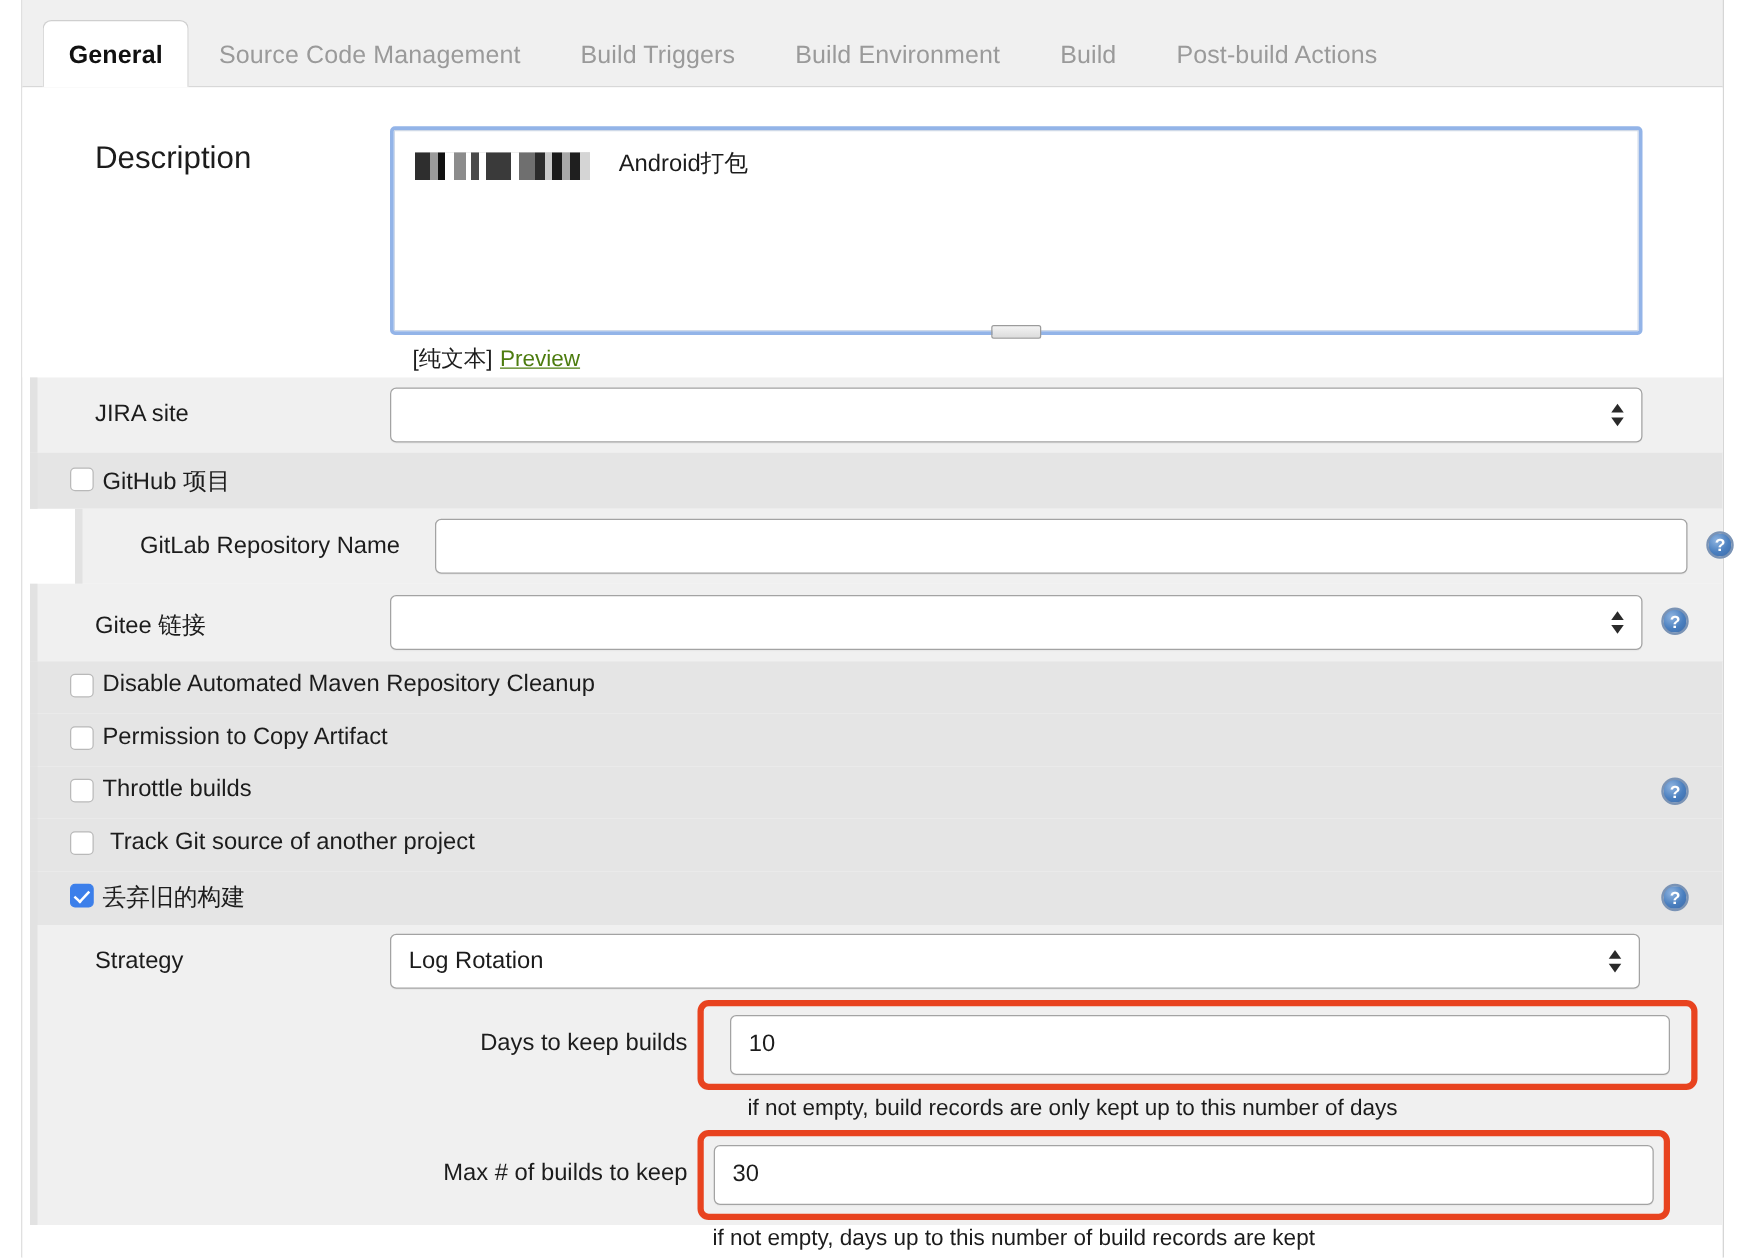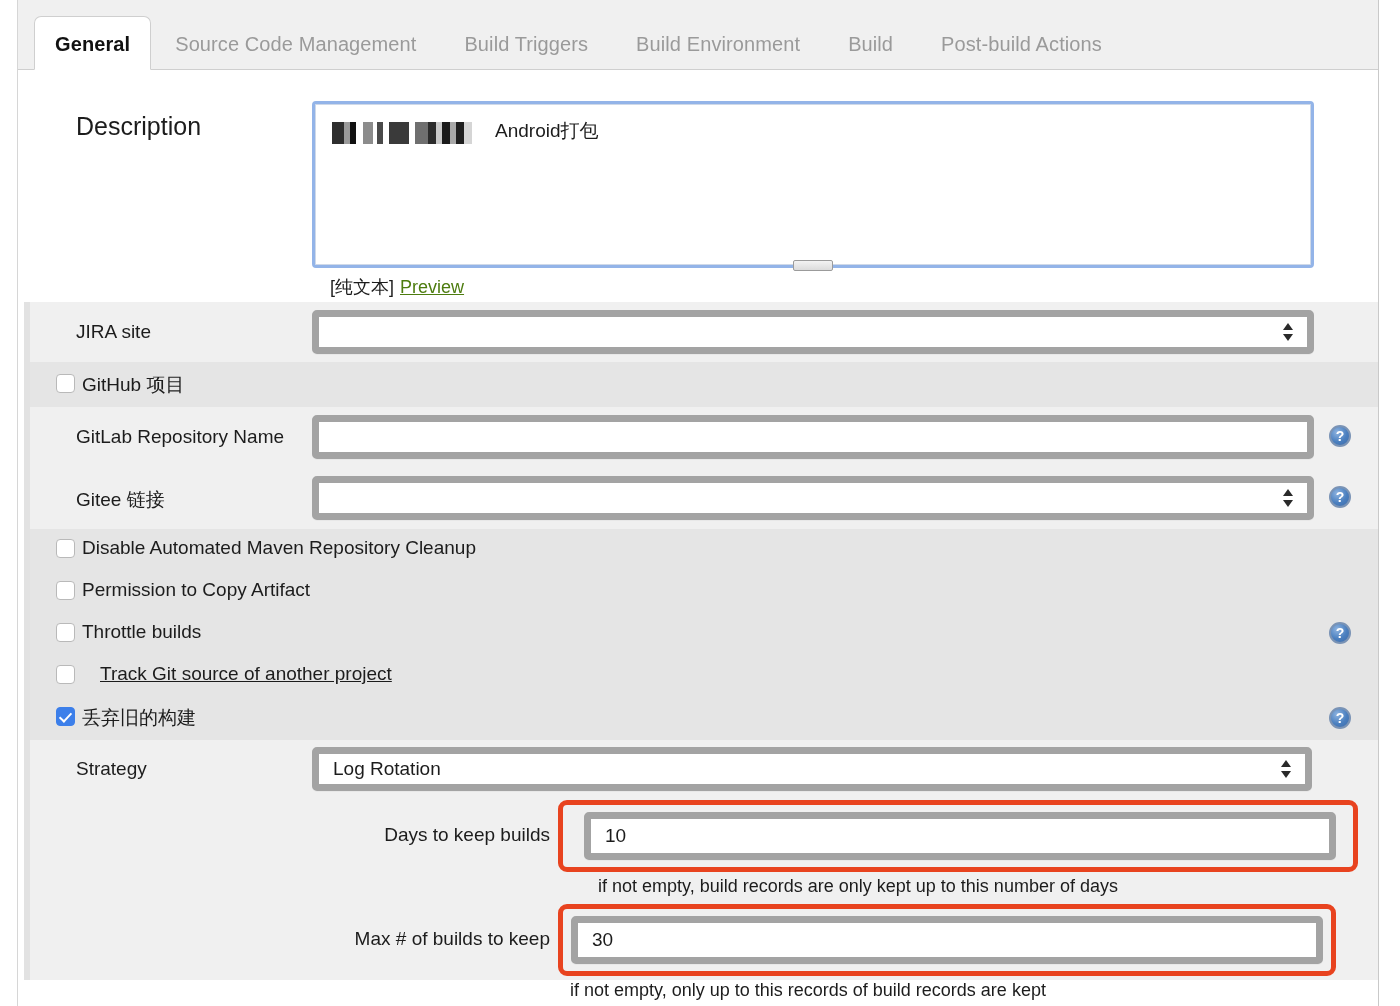--- a/index.html
+++ b/index.html
@@ -220,21 +220,21 @@
     white-space: nowrap;
   }
   .ctrl-label.right {
     text-align: right;
   }
 
   .field {
     position: absolute;
     box-sizing: border-box;
     background: #ffffff;
-    border: 7px solid #a3a3a3;
+    border: 1px solid #a3a3a3;
     border-radius: 5px;
     font-size: 19px;
     color: #1c1c1c;
     padding: 0 14px;
     display: flex;
     align-items: center;
     box-shadow: 0 1px 0 rgba(0,0,0,0.03);
   }
   .field.select::after {
     content: "";
@@ -376,21 +376,21 @@
         <div class="ctrl-label" style="left:52px; top:19px;">JIRA site</div>
         <div class="field select" style="left:288px; top:8px; width:1002px; height:44px;"></div>
       </div>
 
       <div class="cbrow" style="height:45px;">
         <div class="railing" style="position:absolute;left:0;top:0;bottom:0;width:6px;background:#e2e2e2;"></div>
         <div class="cbox" style="left:32px; top:12px;"></div>
         <div class="cblabel" style="left:58px; top:10px;">GitHub 项目</div>
       </div>
 
-      <div class="row shaded" style="height:60px;">
+      <div class="row shaded" style="height:60px;margin-left:36px;">
         <div class="railing"></div>
         <div class="ctrl-label" style="left:52px; top:19px;">GitLab Repository Name</div>
         <div class="field" style="left:288px; top:8px; width:1002px; height:44px;"></div>
         <div class="help" style="left:1305px; top:18px;">?</div>
       </div>
 
       <div class="row shaded" style="height:62px;padding-left:34px;">
         <div class="railing"></div>
         <div class="ctrl-label" style="left:52px; top:20px;">Gitee 链接</div>
         <div class="field select" style="left:288px; top:9px; width:1002px; height:44px;"></div>
@@ -412,21 +412,21 @@
       <div class="cbrow" style="height:42px;">
         <div class="railing" style="position:absolute;left:0;top:0;bottom:0;width:6px;background:#e2e2e2;"></div>
         <div class="cbox" style="left:32px; top:10px;"></div>
         <div class="cblabel" style="left:58px; top:8px;">Throttle builds</div>
         <div class="help" style="left:1305px; top:9px;">?</div>
       </div>
 
       <div class="cbrow" style="height:42px;">
         <div class="railing" style="position:absolute;left:0;top:0;bottom:0;width:6px;background:#e2e2e2;"></div>
         <div class="cbox" style="left:32px; top:10px;"></div>
-        <div class="cblabel" style="left:76px; top:8px;text-decoration:underline;">Track Git source of another project</div>
+        <div class="cblabel" style="left:64px; top:8px;">Track Git source of another project</div>
       </div>
 
       <div class="cbrow" style="height:43px;">
         <div class="railing" style="position:absolute;left:0;top:0;bottom:0;width:6px;background:#e2e2e2;"></div>
         <div class="cbox checked" style="left:32px; top:10px;"></div>
         <div class="cblabel" style="left:58px; top:8px;">丢弃旧的构建</div>
         <div class="help" style="left:1305px; top:10px;">?</div>
       </div>
 
       <div class="row shaded" style="height:240px;">
@@ -436,18 +436,18 @@
         <div class="field select" style="left:288px; top:7px; width:1000px; height:44px;">Log Rotation</div>
 
         <div class="ctrl-label right" style="left:326px; top:84px; width:200px;">Days to keep builds</div>
         <div class="field" style="left:560px; top:72px; width:752px; height:48px;">10</div>
         <div class="hl" style="left:534px; top:60px; width:800px; height:72px;"></div>
         <div class="hint" style="left:574px; top:136px;">if not empty, build records are only kept up to this number of days</div>
 
         <div class="ctrl-label right" style="left:326px; top:188px; width:200px;">Max # of builds to keep</div>
         <div class="field" style="left:547px; top:176px; width:752px; height:48px;">30</div>
         <div class="hl" style="left:534px; top:164px; width:778px; height:72px;"></div>
-        <div class="hint" style="left:546px; top:240px;">if not empty, only up to this records of build records are kept</div>
+        <div class="hint" style="left:546px; top:240px;">if not empty, days up to this number of build records are kept</div>
       </div>
 
     </div>
   </div>
 </div>
 
 </body></html>

